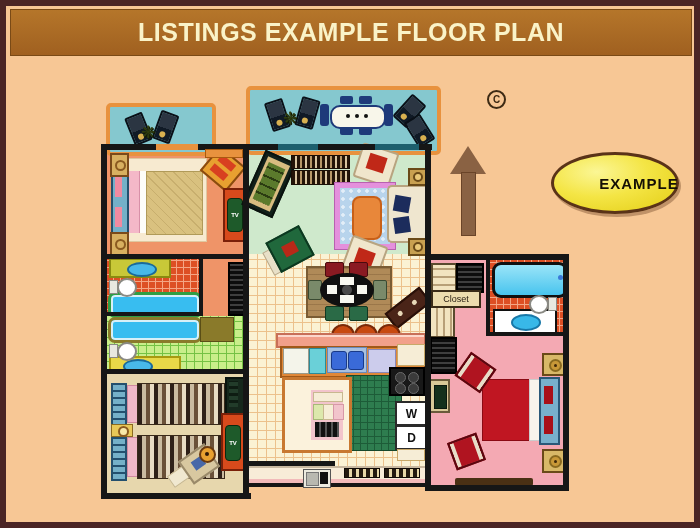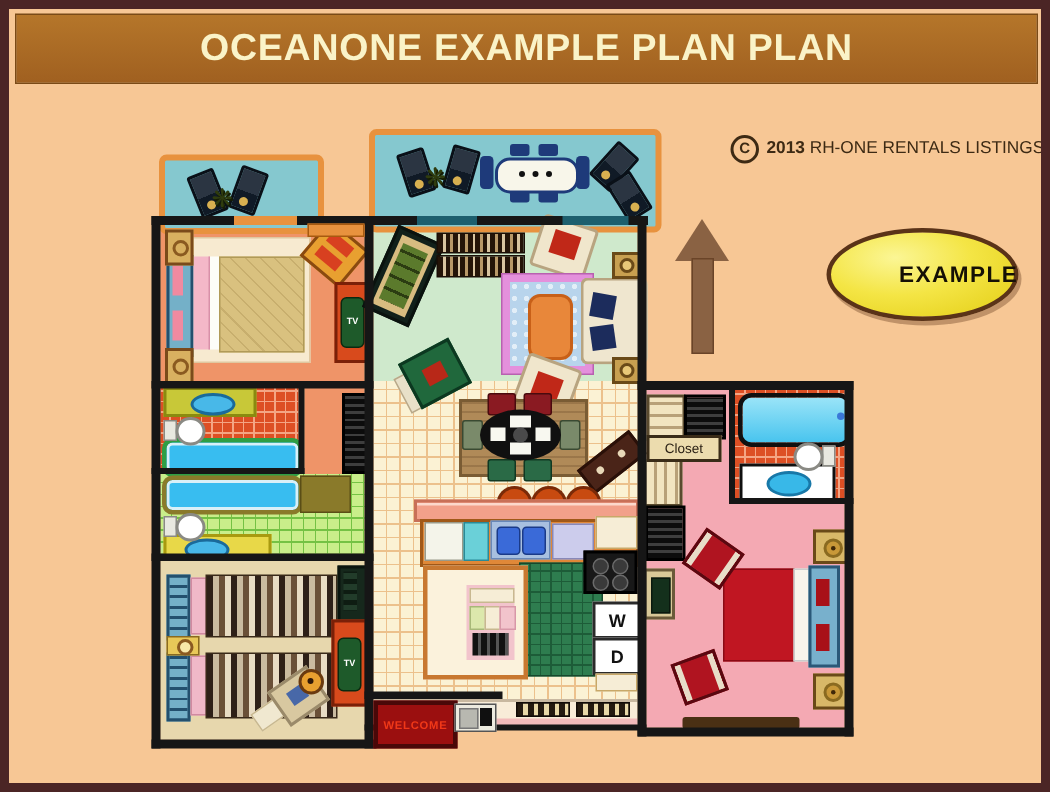--- a/index.html
+++ b/index.html
@@ -85,28 +85,26 @@
     font-size:9px;color:#2a2014;}
   .welcome{background:#9b0f0f;border:3px solid #4a0808;display:flex;align-items:center;justify-content:center;
     color:#f03818;font-size:7.5px;font-weight:bold;letter-spacing:.5px;}
 </style>
 </head>
 <body>
 
 <div class="canvas">
 
   <div class="header">
-    <span class="title">OCEANONE EXAMPLE PLAN PLAN</span>
+    <span class="title">LISTINGS EXAMPLE FLOOR PLAN</span>
   </div>
 
   <div class="copyright">
     <div class="row">
       <span class="csym">C</span>
-      <span><b>2013</b>
-      <span>RH-ONE RENTALS LISTINGS</span></span>
     </div>
   </div>
 
   <div class="badge">
     <span>EXAMPLE</span>
   </div>
   <div class="arrow-head"></div>
   <div class="arrow-shaft"></div>
 
   <div class="balcony" style="left:106px;top:103px;width:102px;height:45px;"></div>
@@ -322,23 +320,20 @@
   </div>
   <div class="f" style="left:397px;top:344px;width:26px;height:20px;background:#f6edd6;border:1px solid #c8a868;"></div>
   <div class="f wdbox" style="left:395px;top:401px;width:29px;height:21px;">
     <span>W</span>
   </div>
   <div class="f wdbox" style="left:395px;top:425px;width:29px;height:21px;">
     <span>D</span>
   </div>
   <div class="f" style="left:397px;top:449px;width:26px;height:10px;background:#f6edd6;border:1px solid #c8a868;"></div>
 
-  <div class="f welcome" style="left:249px;top:467px;width:50px;height:26px;z-index:25;">
-    <span>WELCOME</span>
-  </div>
   <div class="f" style="left:303px;top:469px;width:26px;height:17px;background:#eceadf;border:1px solid #555;z-index:25;">
     <i style="position:absolute;left:2px;top:2px;width:11px;height:12px;background:#b8b8b0;border:1px solid #777;"></i>
     <i style="position:absolute;left:16px;top:2px;width:8px;height:12px;background:#101010;"></i>
   </div>
   <div class="f doormark" style="left:344px;top:468px;width:34px;height:8px;z-index:25;"></div>
   <div class="f doormark" style="left:384px;top:468px;width:34px;height:8px;z-index:25;"></div>
 
   <div class="f shelfh" style="left:431px;top:263px;width:22px;height:27px;"></div>
   <div class="f shutter" style="left:456px;top:263px;width:24px;height:26px;"></div>
   <div class="f signbox" style="left:431px;top:290px;width:46px;height:14px;z-index:12;">

